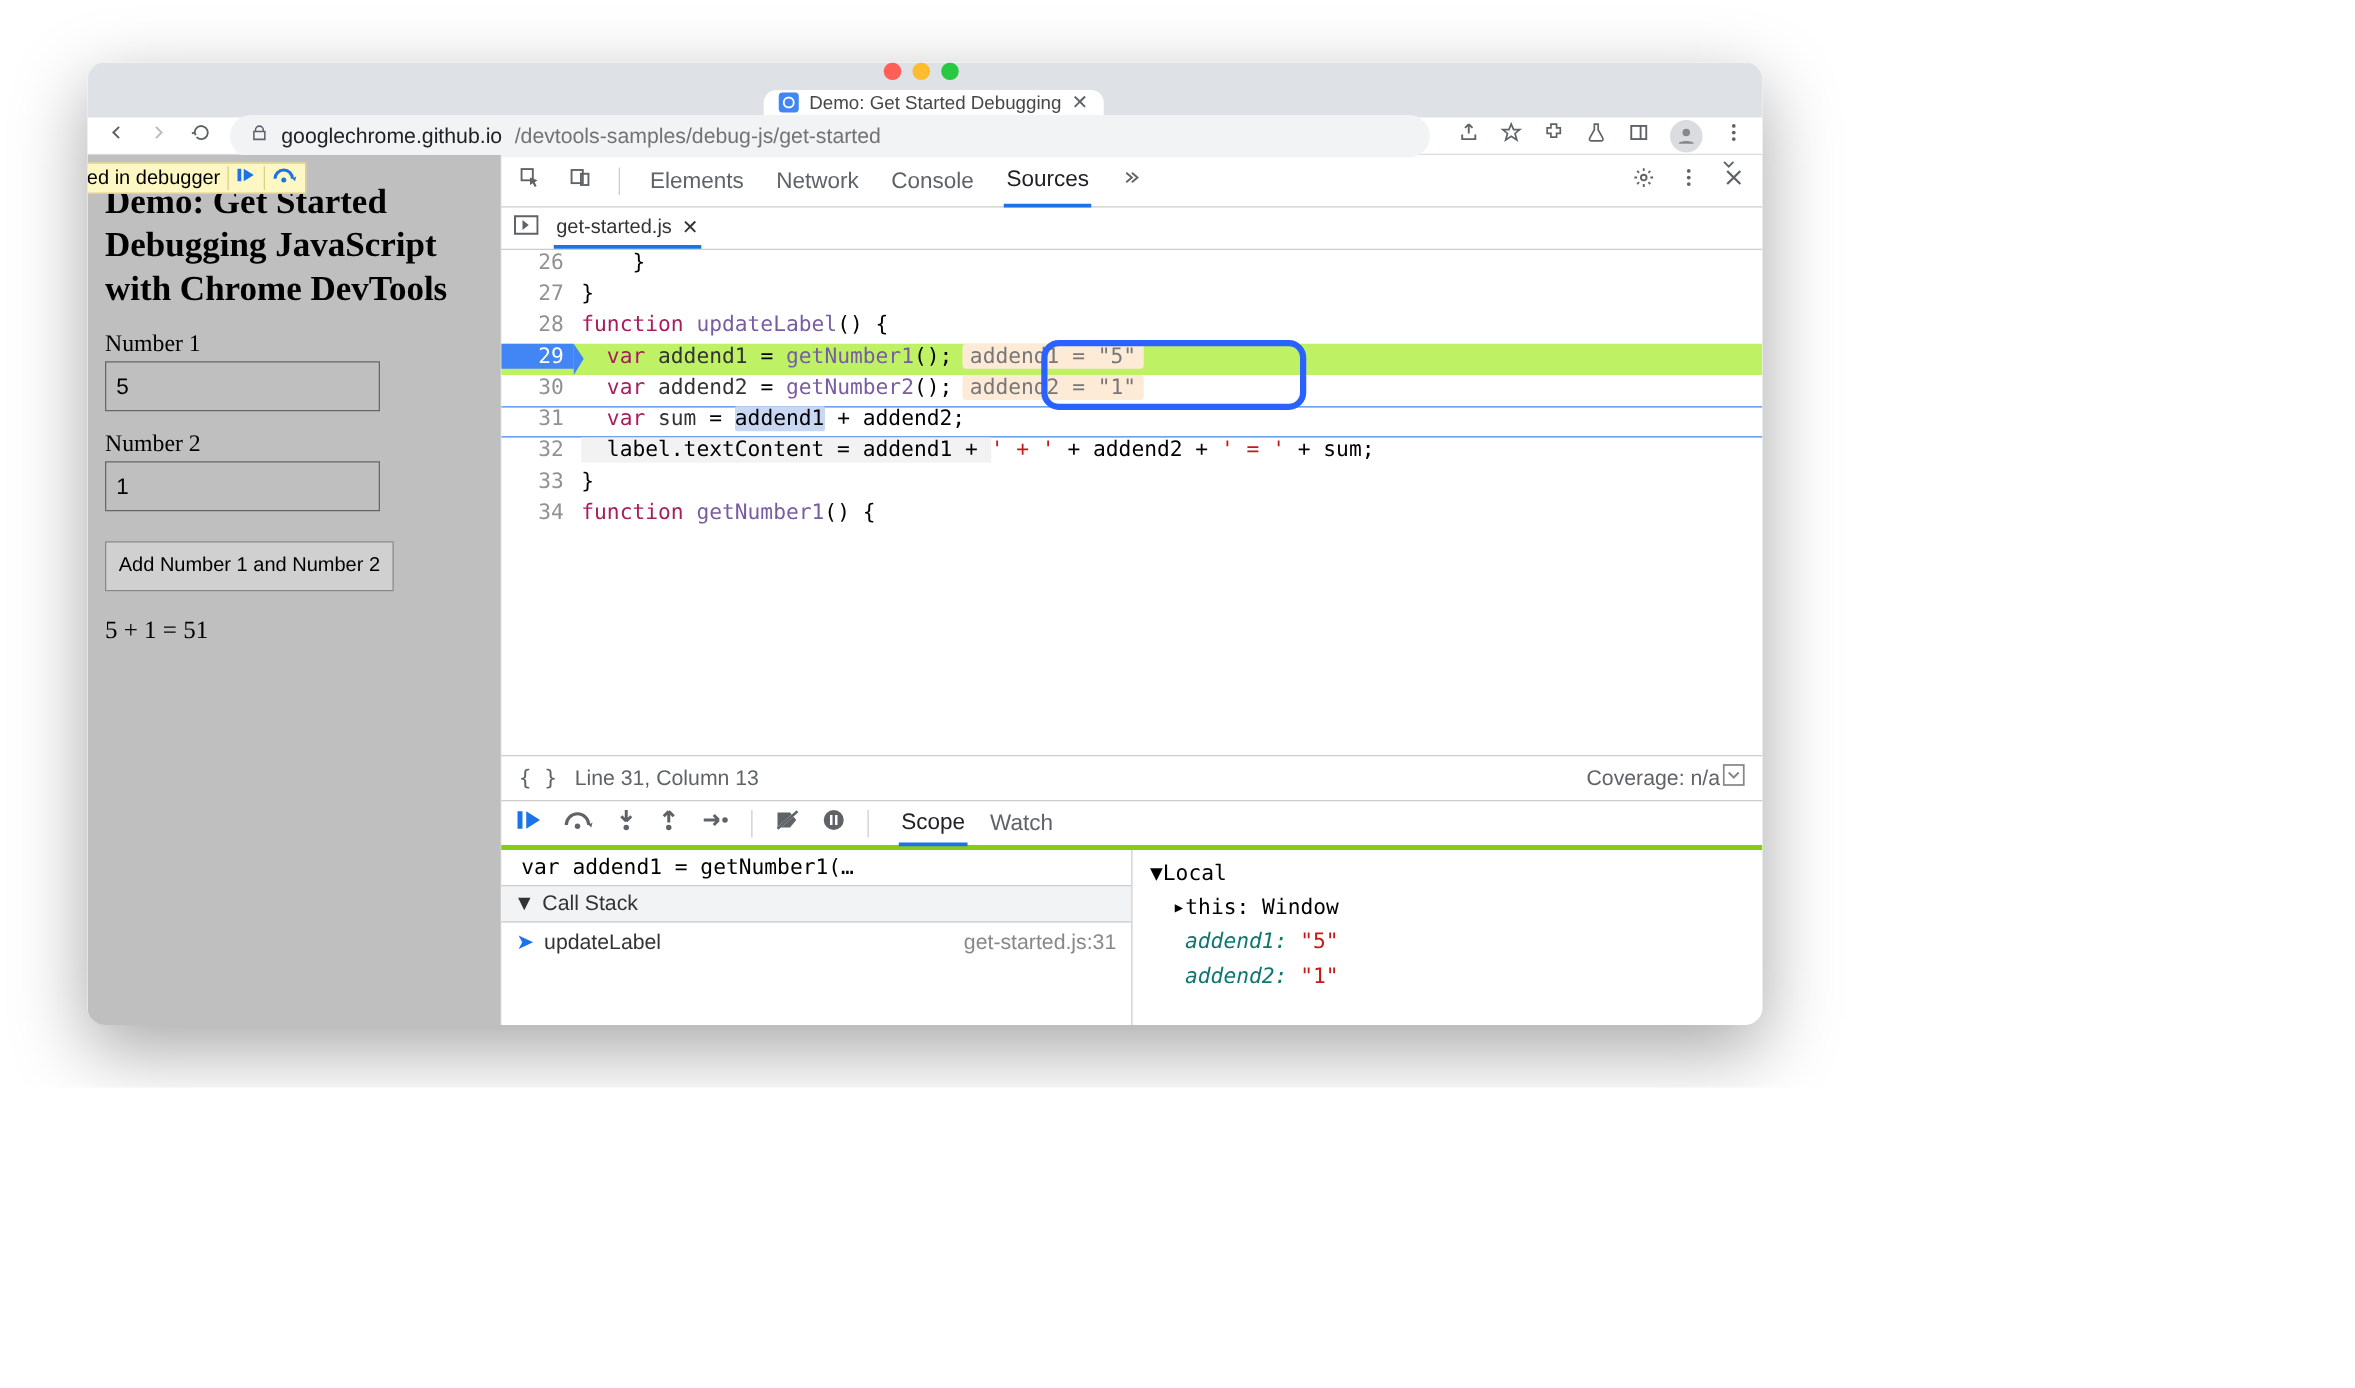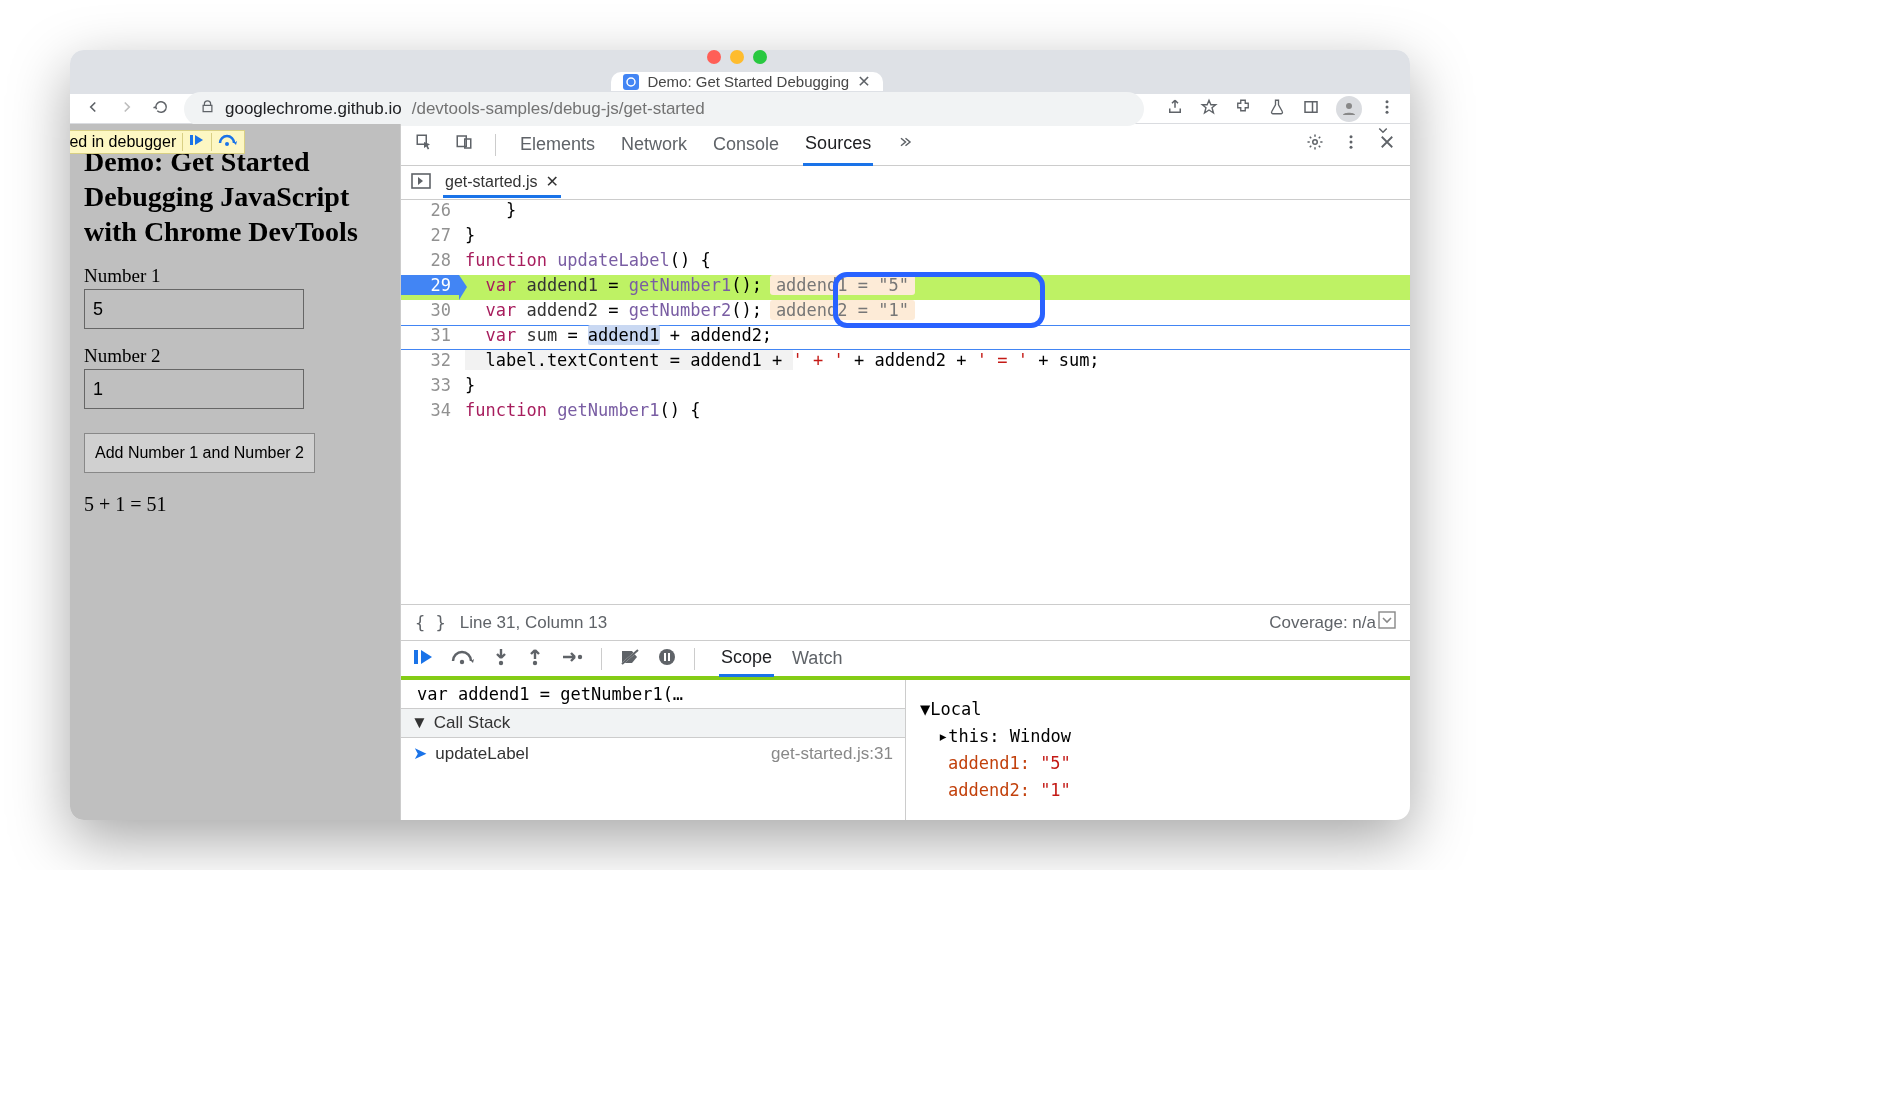--- a/index.html
+++ b/index.html
@@ -125,23 +125,23 @@
 .dbg-bottom { display: flex; height: 140px; }
 .dbg-left { flex: 1; border-right: 1px solid #ccc; font-size: 17px; overflow: hidden; }
 .snippet-row { padding: 4px 16px; font-family: Menlo, monospace; white-space: nowrap; overflow: hidden; text-overflow: ellipsis; }
 .sect-head {
   background: #f1f3f4; padding: 4px 10px; display: flex; align-items: center; gap: 6px;
   border-top: 1px solid #ccc; border-bottom: 1px solid #ccc; color: #333;
 }
 .stack-row { padding: 5px 12px; display: flex; align-items: center; gap: 8px; }
 .stack-row .fname { color: #333; }
 .stack-row .loc { margin-left: auto; color: #888; }
-.dbg-right { flex: 1; display: flex; flex-direction: column; justify-content: center; }
+.dbg-right { flex: 1; display: flex; flex-direction: column; }
 .scope-body { padding: 6px 14px; font-family: Menlo, monospace; font-size: 17px; line-height: 1.6; overflow: auto; }
-.scope-body .prop { color: #c2410c; }
+.scope-body .prop { color: #0f766e; font-style: italic; }
 .scope-body .val { color: #c41a16; }
 .svg-ico { width: 18px; height: 18px; }
 </style>
 </head>
 <body>
 
 <div class="window">
   <div class="chrome-top">
     <div class="tabstrip">
       <div class="traffic">

